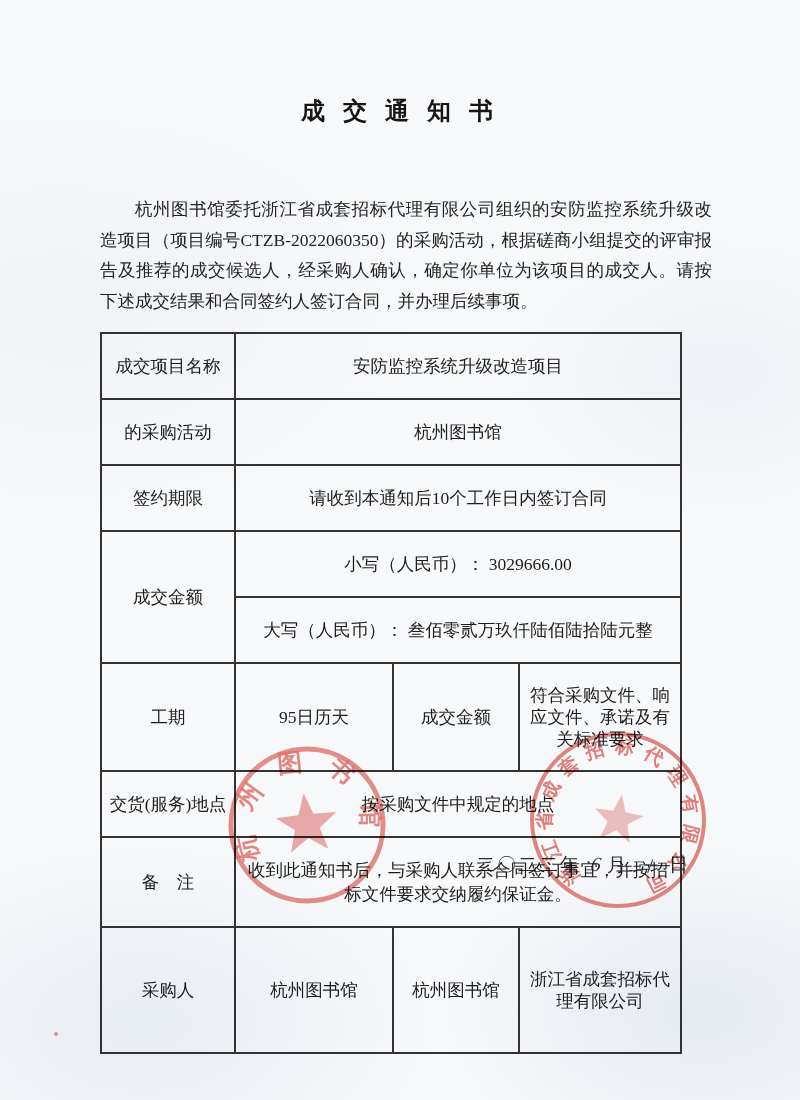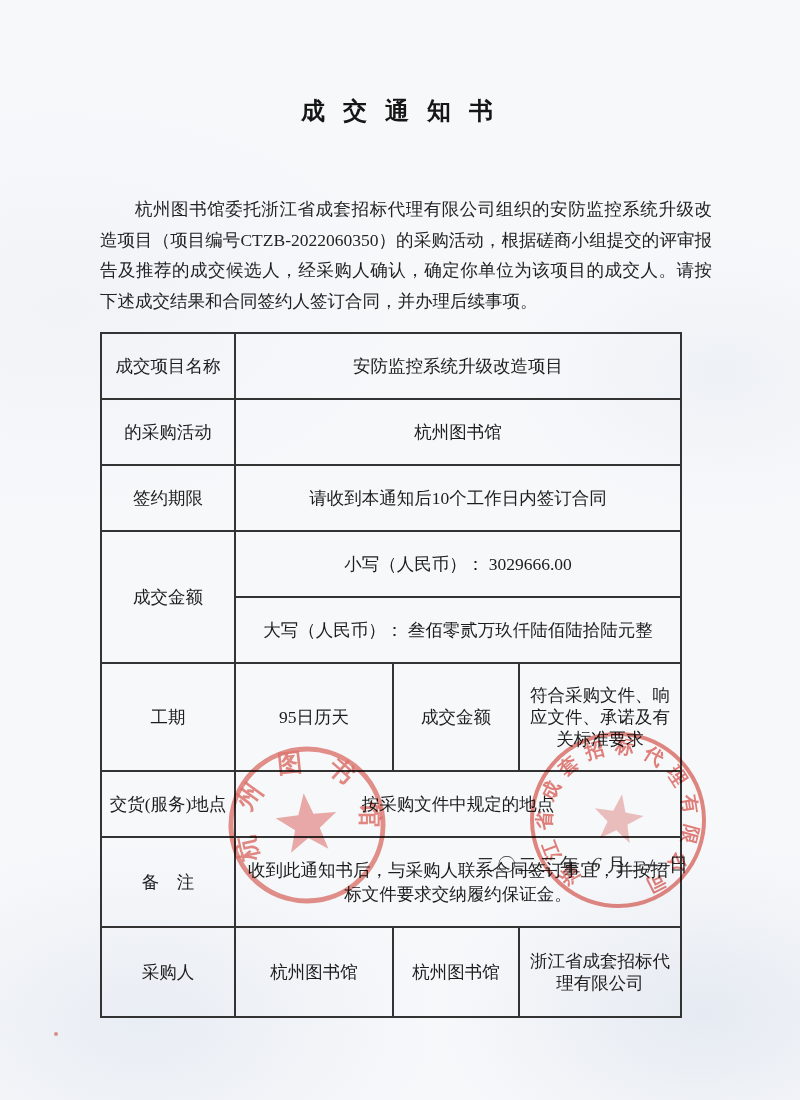--- a/index.html
+++ b/index.html
@@ -34,21 +34,21 @@
     position:absolute; top:332px; left:100px; width:580px;
     border-collapse:collapse; table-layout:fixed; z-index:1;
   }
   table.notice td {
     border:2px solid #333; text-align:center; vertical-align:middle;
     font-size:17.5px; padding:20px 4px; color:#1c1c1c;
   }
   col.c1{width:134px} col.c2{width:158px} col.c3{width:126px} col.c4{width:162px}
   tr.r1{height:49px} tr.r2{height:49px} tr.r3{height:40px}
   tr.r4a{height:50px} tr.r4b{height:56px} tr.r5{height:72px}
-  tr.r6{height:43px} tr.r7{height:46px} tr.r8{height:90px}
+  tr.r6{height:43px} tr.r7{height:46px} tr.r8{height:126px}
   td.amount { text-align:left; padding-left:20px; }
   td.notes  { text-align:left; padding:4px 10px; font-size:17px; line-height:24px; }
   td.req    { font-size:16.5px; line-height:22px; padding:4px 8px;margin-top:31px; }
   td.lab-tight { font-size:16px; padding:2px 1px; }
   .date-line {
     position:absolute; top:852px; right:110px; font-size:19px;
     letter-spacing:2px; color:#2a2a2a; white-space:nowrap;
   }
   .hand {
     font-style:italic; color:#333; letter-spacing:0;

